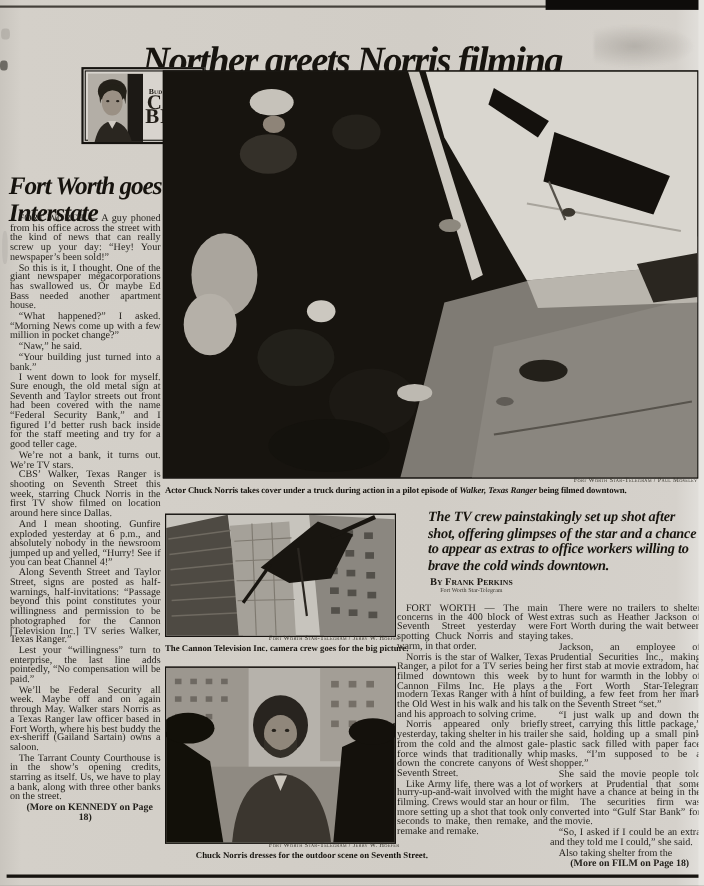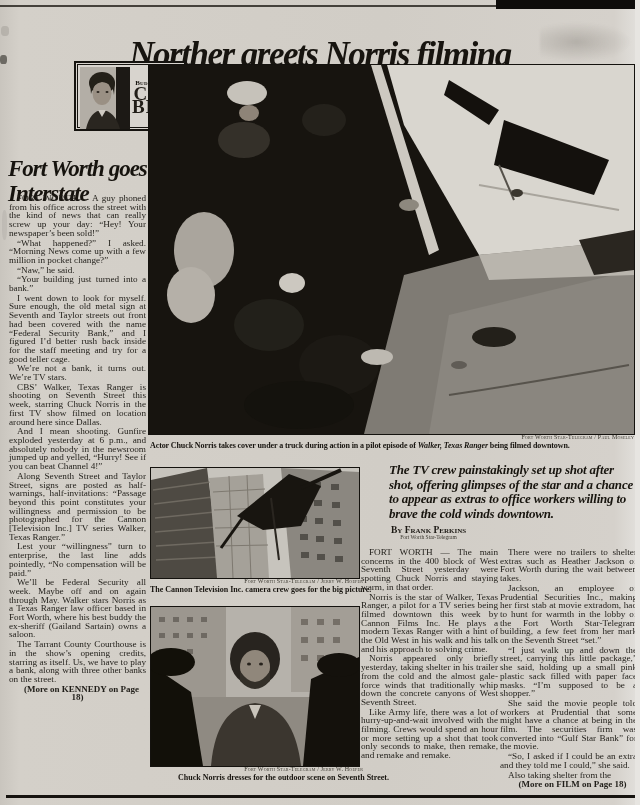--- a/index.html
+++ b/index.html
@@ -130,20 +130,21 @@
         <div class="kennedy-title">BEAT</div>
       </div>
     </div>
   </div>
 
   <h2 class="left-headline">Fort Worth goes Interstate</h2>
 
   <div class="left-body newsbody">
     <div>
         <p>FORT WORTH — A guy phoned from his office across the street with the kind of news that can really screw up your day: “Hey! Your newspaper’s been sold!”</p>
+        <p>So this is it, I thought. One of the giant newspaper megacorporations has swallowed us. Or maybe Ed Bass needed another apartment house.</p>
         <p>“What happened?” I asked. “Morning News come up with a few million in pocket change?”</p>
         <p>“Naw,” he said.</p>
         <p>“Your building just turned into a bank.”</p>
         <p>I went down to look for myself. Sure enough, the old metal sign at Seventh and Taylor streets out front had been covered with the name “Federal Security Bank,” and I figured I’d better rush back inside for the staff meeting and try for a good teller cage.</p>
         <p>We’re not a bank, it turns out. We’re TV stars.</p>
         <p>CBS’ Walker, Texas Ranger is shooting on Seventh Street this week, starring Chuck Norris in the first TV show filmed on location around here since Dallas.</p>
         <p>And I mean shooting. Gunfire exploded yesterday at 6 p.m., and absolutely nobody in the newsroom jumped up and yelled, “Hurry! See if you can beat Channel 4!”</p>
         <p>Along Seventh Street and Taylor Street, signs are posted as half-warnings, half-invitations: “Passage beyond this point constitutes your willingness and permission to be photographed for the Cannon [Television Inc.] TV series Walker, Texas Ranger.”</p>
         <p>Lest your “willingness” turn to enterprise, the last line adds pointedly, “No compensation will be paid.”</p>
         <p>We’ll be Federal Security all week. Maybe off and on again through May. Walker stars Norris as a Texas Ranger law officer based in Fort Worth, where his best buddy the ex-sheriff (Gailand Sartain) owns a saloon.</p>
@@ -297,21 +298,21 @@
   <div class="byline">
     <div class="byline-name">By Frank Perkins</div>
     <div class="byline-org">Fort Worth Star-Telegram</div>
   </div>
 
   <div class="colA newsbody">
     <div>
         <p>FORT WORTH — The main concerns in the 400 block of West Seventh Street yesterday were spotting Chuck Norris and staying warm, in that order.</p>
         <p>Norris is the star of Walker, Texas Ranger, a pilot for a TV series being filmed downtown this week by Cannon Films Inc. He plays a modern Texas Ranger with a hint of the Old West in his walk and his talk and his approach to solving crime.</p>
         <p>Norris appeared only briefly yesterday, taking shelter in his trailer from the cold and the almost gale-force winds that traditionally whip down the concrete canyons of West Seventh Street.</p>
-        <p>Like Army life, there was a lot of hurry-up-and-wait involved with the filming. Crews would spend an hour or more setting up a shot that took only seconds to make, then remake, and remake and remake.</p>
+        <p>Like Army life, there was a lot of hurry-up-and-wait involved with the filming. Crews would star an hour or more setting up a shot that took only seconds to make, then remake, and remake and remake.</p>
       </div>
   </div>
 
   <div class="colB newsbody">
     <div>
         <p>There were no trailers to shelter extras such as Heather Jackson of Fort Worth during the wait between takes.</p>
         <p>Jackson, an employee of Prudential Securities Inc., making her first stab at movie extradom, had to hunt for warmth in the lobby of the Fort Worth Star-Telegram building, a few feet from her mark on the Seventh Street “set.”</p>
         <p>“I just walk up and down the street, carrying this little package,” she said, holding up a small pink plastic sack filled with paper face masks. “I’m supposed to be a shopper.”</p>
         <p>She said the movie people told workers at Prudential that some might have a chance at being in the film. The securities firm was converted into “Gulf Star Bank” for the movie.</p>
         <p>“So, I asked if I could be an extra and they told me I could,” she said.</p>

